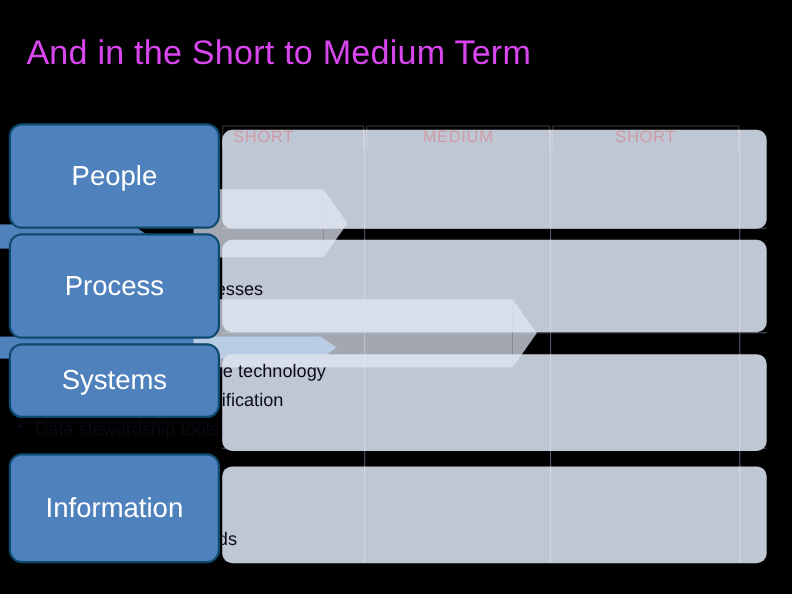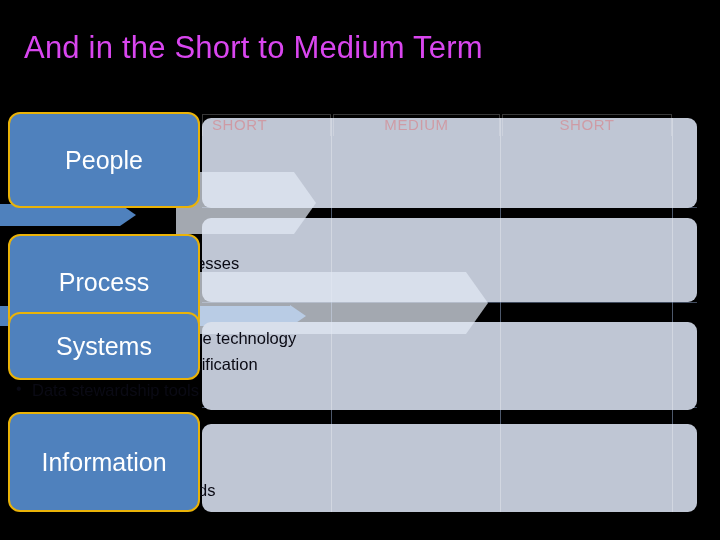--- a/index.html
+++ b/index.html
@@ -42,21 +42,21 @@
     width: 720px;
     height: 406px;
   }
 
   
   .cat-chip {
     position: absolute;
     left: 8px;
     width: 192px;
     background: #4F81BD;
-    border: 2px solid #eab308;
+    border: 2px solid #0c4a6e;
     border-radius: 12px;
     color: #ffffff;
     font-size: 25px;
     font-weight: 400;
     display: flex;
     align-items: center;
     justify-content: center;
     text-align: center;
     z-index: 40;
   }
@@ -204,21 +204,21 @@
 
     <div class="arrow-pale" style="left:176px; top:60px;  width:118px; height:62px;"></div>
     <div class="arrow-pale" style="left:176px; top:160px; width:290px; height:62px;"></div>
 
     <div class="arrow-blue" style="left:0px; top:92px;  width:120px; height:22px;"></div>
     <div class="arrow-blue" style="left:0px; top:194px; width:290px; height:20px;"></div>
 
     <div class="cat-chip" style="top:0px;   height:96px;">
       <span>People</span>
     </div>
-    <div class="cat-chip" style="top:100px; height:96px;margin-top:22px;">
+    <div class="cat-chip" style="top:100px; height:96px;">
       <span>Process</span>
     </div>
     <div class="cat-chip" style="top:200px; height:68px;">
       <span>Systems</span>
     </div>
     <div class="cat-chip" style="top:300px; height:100px;">
       <span>Information</span>
     </div>
 
     <div class="content-panel" style="top:6px; height:90px;">

